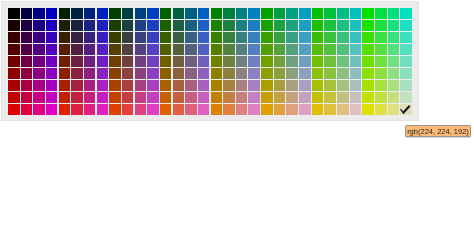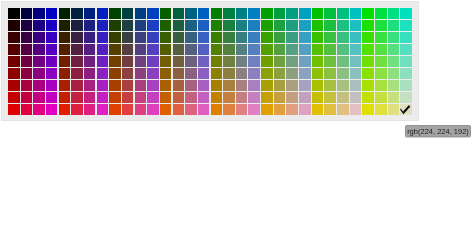--- a/index.html
+++ b/index.html
@@ -6,21 +6,21 @@
   body{width:474px;height:142px;overflow:hidden;font-family:"Liberation Sans",sans-serif;}
   #root{position:relative;width:474px;height:142px;background:#ffffff;}
   #palette{position:absolute;left:1px;top:1px;width:418px;height:120px;
            background:#ececec;border:1px solid #e4e4e4;box-sizing:border-box;}
   #grid{position:absolute;left:6px;top:6.4px;}
   .srow{display:block;height:11.93px;}
   .sw{display:inline-block;width:11.5px;height:11.0px;margin-right:1.16px;vertical-align:top;position:relative;}
   .chk{position:absolute;left:0;top:0;width:11.5px;height:11.0px;}
   .sw.sel{}
   #tooltip{position:absolute;left:404.8px;top:124.8px;width:66.4px;height:11.9px;
-           background:#a3a3a3;border:1px solid #949494;
+           background:#fdba74;border:1px solid #949494;
            box-sizing:border-box;border-radius:1.5px;
            box-shadow:0 1px 1px rgba(0,0,0,0.18);
            font-size:7.5px;color:#1d1d1d;line-height:11.6px;text-align:center;white-space:nowrap;}
 </style>
 </head>
 <body>
 
 <div id="root">
   <div id="palette">
     <div id="grid">

